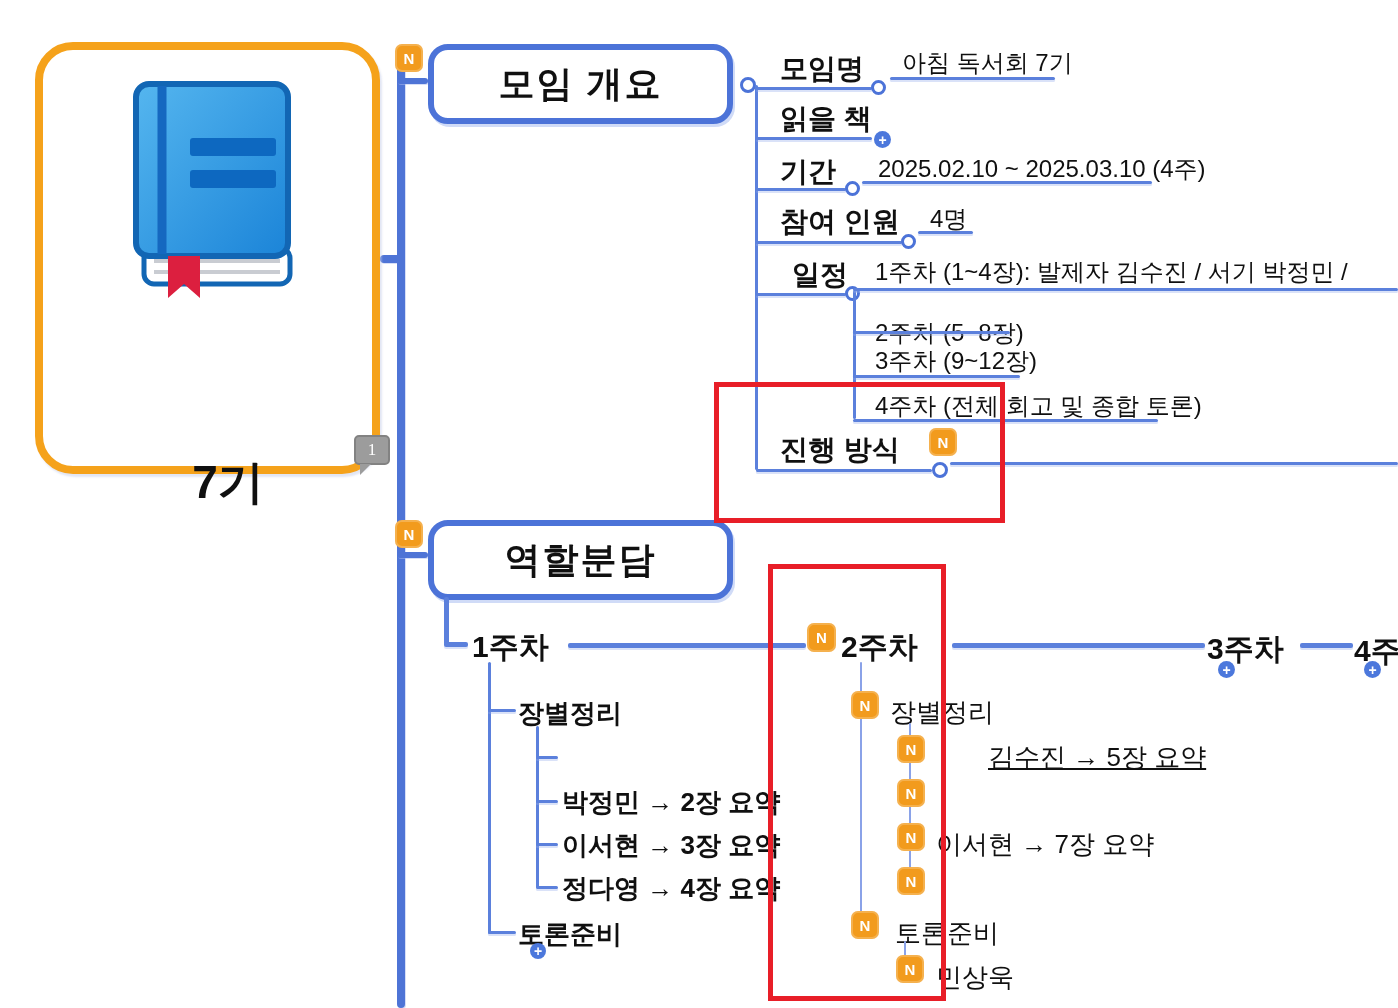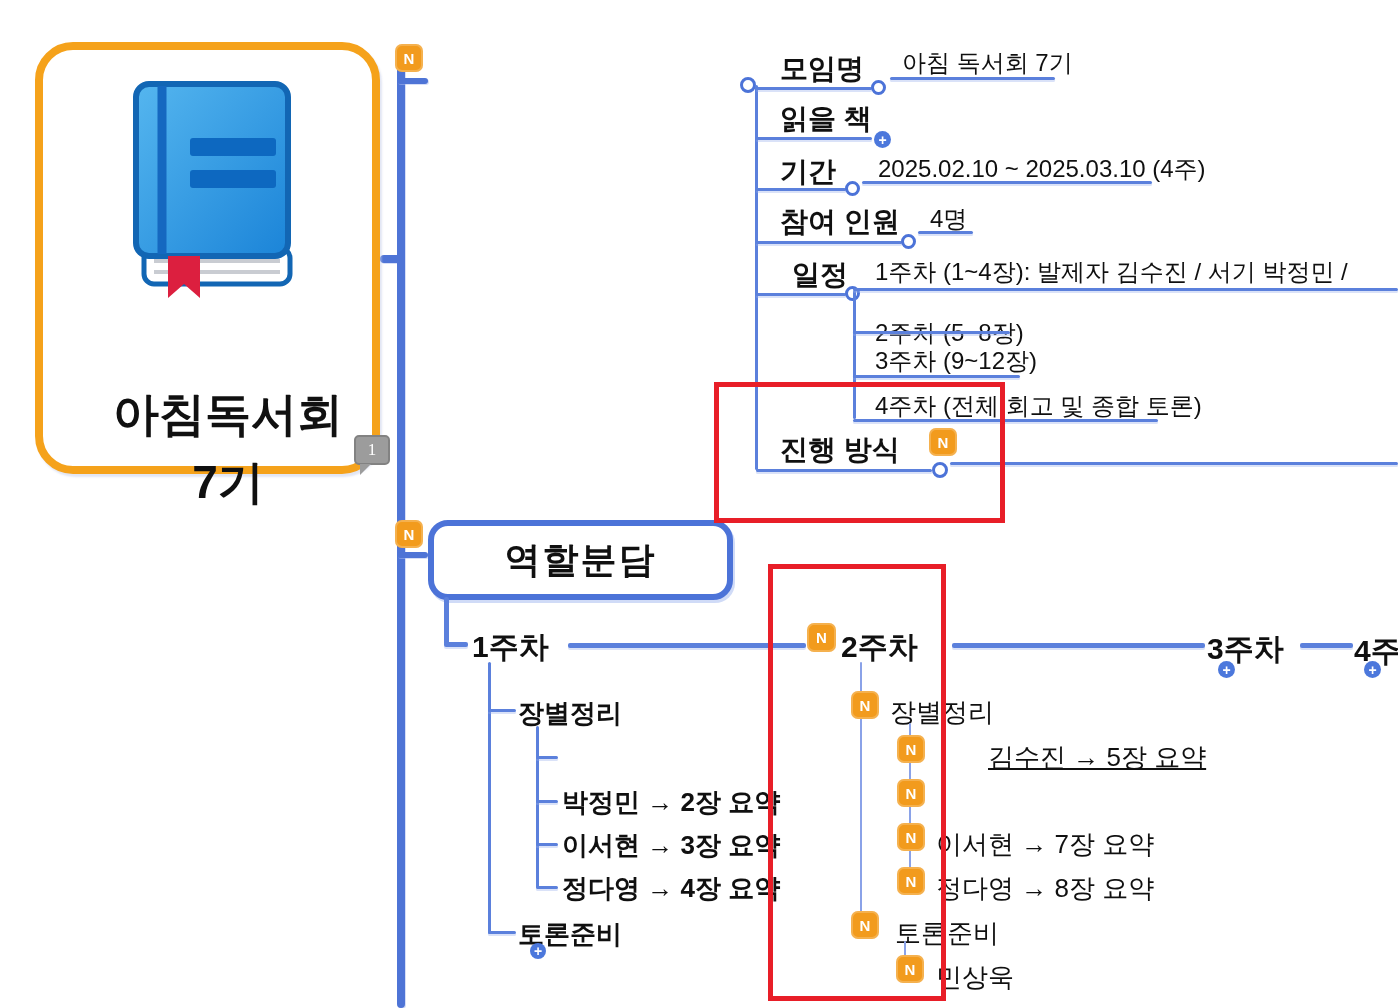--- a/index.html
+++ b/index.html
@@ -70,29 +70,30 @@
       <rect x="16" y="168" width="146" height="36" rx="10" fill="#ffffff" stroke="#1266b4" stroke-width="5"></rect>
       <line x1="26" y1="181" x2="152" y2="181" stroke="#c9ccd2" stroke-width="4"></line>
       <line x1="26" y1="192" x2="152" y2="192" stroke="#c9ccd2" stroke-width="4"></line>
       <rect x="8" y="4" width="152" height="172" rx="13" fill="url(#bg)" stroke="#1266b4" stroke-width="6"></rect>
       <line x1="34" y1="6" x2="34" y2="174" stroke="#1568c0" stroke-width="9"></line>
       <rect x="62" y="58" width="86" height="18" rx="3" fill="#0d68c0"></rect>
       <rect x="62" y="90" width="86" height="18" rx="3" fill="#0d68c0"></rect>
       <path d="M40 176 h32 v42 l-16 -14 l-16 14 z" fill="#dc1f3f"></path>
     </svg>
     <div class="root-title">
-      <span>아침독서회</span><br>
+      <br>
       <span>7기</span>
     </div>
     <div class="comment">
       <span>1</span>
       <div class="comment-tail"></div>
     </div>
   </div>
 
+  <div class="topic-box" style="left:428px;top:44px;">모임 개요</div>
   <div class="nb" style="left:395px;top:44px;">
       <span>N</span>
     </div>
   <div class="circ" style="left:740px;top:77px;"></div>
   <div class="vl" style="left:755px;top:85px;height:385px;"></div>
 
   <span class="lbl" style="left:780px;top:50px;">모임명</span>
   <div class="hl" style="left:756px;top:87px;width:116px;"></div>
   <div class="circ" style="left:871px;top:80px;width:15px;height:15px;"></div>
   <span class="val" style="left:902px;top:47px;">아침 독서회 7기</span>
@@ -198,21 +199,20 @@
   <div class="nb" style="left:897px;top:779px;">
       <span>N</span>
     </div>
   <div class="nb" style="left:897px;top:823px;">
       <span>N</span>
     </div>
   <span class="t-reg" style="left:936px;top:827px;">이서현 → 7장 요약</span>
   <div class="nb" style="left:897px;top:867px;">
       <span>N</span>
     </div>
-  <span class="t-reg" style="left:936px;top:871px;">정다영 → 8장 요약</span>
 
   <div class="nb" style="left:851px;top:911px;">
       <span>N</span>
     </div>
   <span class="t-reg" style="left:895px;top:916px;">토론준비</span>
   <div class="vl thin" style="left:904px;top:941px;width:2px;height:20px;"></div>
   <div class="nb" style="left:896px;top:955px;">
       <span>N</span>
     </div>
   <span class="t-reg" style="left:936px;top:960px;">민상욱</span>

